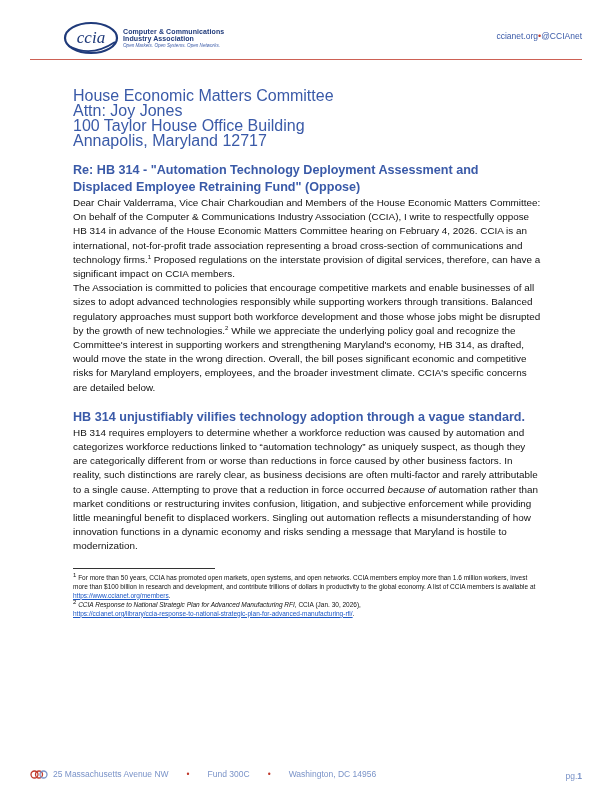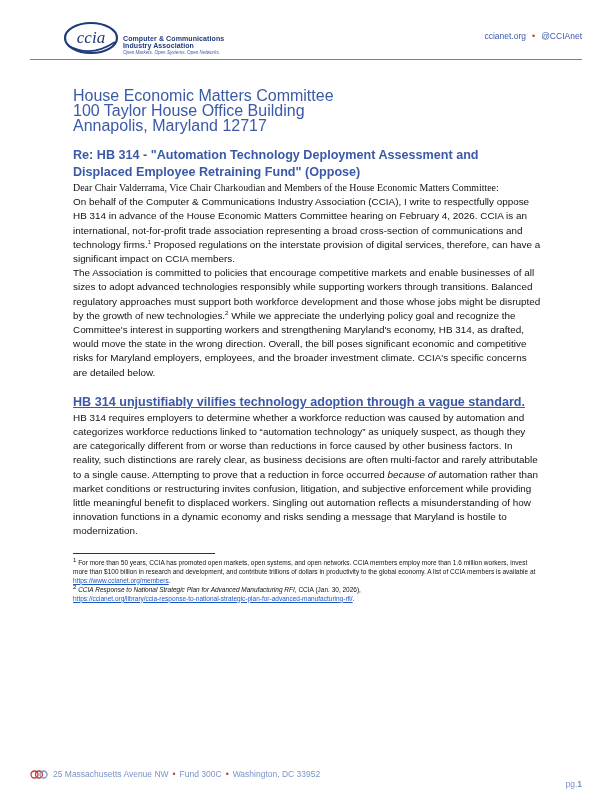--- a/index.html
+++ b/index.html
@@ -1,49 +1,49 @@
 <!DOCTYPE html>
 <html><head>
   <meta charset="utf-8">
   <style>
     html, body { margin: 0; padding: 0; background: #ffffff; }
     body {
       width: 612px; height: 792px; position: relative; overflow: hidden;
       font-family: "Liberation Sans", sans-serif; color: #111111;
     }
     .header { position: absolute; left: 0; top: 0; width: 612px; height: 62px; }
-    .logo { position: absolute; left: 63px; top: 20px; display: flex; align-items: flex-end; }
+    .logo { position: absolute; left: 63px; top: 20px; display: flex; align-items: center; }
     .logo-mark { width: 56px; height: 36px; position: relative; }
     .logo-mark svg { display: block; }
     .logo-text { margin-left: 4px; line-height: 1; }
     .logo-line1, .logo-line2 { font-size: 7px; font-weight: bold; color: #1f3a7a; letter-spacing: 0.1px; }
     .logo-tag { font-size: 4.6px; color: #3a5aa8; font-style: italic; margin-top: 2px; }
-    .header-right { position: absolute; right: 30px; top: 31px; font-size: 8.5px; color: #3a5aa8; display: flex; gap: 6px; align-items: flex-end; }
+    .header-right { position: absolute; right: 30px; top: 31px; font-size: 8.5px; color: #3a5aa8; display: flex; align-items: flex-end; }
     .dot { color: #c0392b; font-size: 9px; }
     .header-rule { position: absolute; left: 30px; right: 30px; top: 59px; height: 1px; background: #c0392b; opacity: 0.8; }
 
     .content { position: absolute; left: 73px; top: 74px; width: 468px; }
     .date { font-size: 10.5px; font-weight: bold; color: #3a5aa8; margin: 0; line-height: 13px; }
     .address { margin-top: 14px; font-size: 16px; color: #3a5aa8; line-height: 15px; }
     .re { margin-top: 14px; font-size: 12.6px; font-weight: bold; color: #3a5aa8; line-height: 17px; }
     p.body { font-size: 9.9px; line-height: 14.2px; margin: 0; color: #111; }
-    .salutation { margin-top: 14px; font-family: Liberation Serif, serif; }
+    .salutation { margin-top: 14px; }
     .para1 { margin-top: 14px; }
     .para2 { margin-top: 14px; }
-    .h2 { margin-top: 14px; font-size: 12.6px; font-weight: bold; color: #3a5aa8; line-height: 17px; text-decoration: underline; }
+    .h2 { margin-top: 14px; font-size: 12.6px; font-weight: bold; color: #3a5aa8; line-height: 17px; }
     .para3 { margin-top: 14px; }
     sup { font-size: 6px; line-height: 0; }
     .fn-rule { margin-top: 14px; width: 142px; height: 1px; background: #333; }
     .footnotes { margin-top: 4px; font-size: 6.5px; line-height: 9px; color: #111; }
     .footnotes a { color: #1a56c4; text-decoration: underline; }
     .footer { position: absolute; left: 30px; right: 30px; top: 767px; height: 14px; font-size: 8.5px; color: #7a93c8; display: flex; align-items: center; }
     .footer-icon { display: flex; align-items: center; margin-right: 5px; }
-    .footer-addr { display: flex; gap: 4px; align-items: flex-end; }
+    .footer-addr { display: flex; gap: 18px; align-items: flex-end; }
     .footer .sep { color: #c0392b; }
-    .page-num { position: absolute; right: 0; top: 12px; font-size: 8.5px; color: #7a93c8; }
+    .page-num { position: absolute; right: 0; top: 4px; font-size: 8.5px; color: #7a93c8; }
     .page-num b { color: #7a93c8; font-weight: bold; }
   </style>
 </head>
 <body>
 
 <div class="header">
   <div class="logo">
     <div class="logo-mark">
       <svg width="56" height="36" viewBox="0 0 56 36">
         <ellipse cx="28" cy="18" rx="26" ry="15" fill="none" stroke="#1f3a7a" stroke-width="2.2"></ellipse>
@@ -61,20 +61,21 @@
     <span>ccianet.org</span>
     <span class="dot">•</span>
     <span>@CCIAnet</span>
   </div>
   <div class="header-rule"></div>
 </div>
 
 <div class="content">
   <div class="address">
     <div>House Economic Matters Committee</div>
+    <div>Attn: Joy Jones</div>
     <div>100 Taylor House Office Building</div>
     <div>Annapolis, Maryland 12717</div>
   </div>
   <div class="re">
     <div>Re: HB 314 - "Automation Technology Deployment Assessment and</div>
     <div>Displaced Employee Retraining Fund" (Oppose)</div>
   </div>
   <p class="body salutation">Dear Chair Valderrama, Vice Chair Charkoudian and Members of the House Economic Matters Committee:</p>
   <p class="body para1"><span>On behalf of the Computer &amp; Communications Industry Association (CCIA), I write to respectfully oppose HB 314 in advance of the House Economic Matters Committee hearing on February 4, 2026. CCIA is an international, not-for-profit trade association representing a broad cross-section of communications and technology firms.</span><sup>1</sup><span> Proposed regulations on the interstate provision of digital services, therefore, can have a significant impact on CCIA members.</span></p>
   <p class="body para2"><span>The Association is committed to policies that encourage competitive markets and enable businesses of all sizes to adopt advanced technologies responsibly while supporting workers through transitions. Balanced regulatory approaches must support both workforce development and those whose jobs might be disrupted by the growth of new technologies.</span><sup>2</sup><span> While we appreciate the underlying policy goal and recognize the Committee's interest in supporting workers and strengthening Maryland's economy, HB 314, as drafted, would move the state in the wrong direction. Overall, the bill poses significant economic and competitive risks for Maryland employers, employees, and the broader investment climate. CCIA's specific concerns are detailed below.</span></p>
@@ -94,16 +95,16 @@
       <circle cx="4.5" cy="4.5" r="3.5" fill="none" stroke="#c0392b" stroke-width="1.3"></circle>
       <circle cx="9" cy="4.5" r="3.5" fill="none" stroke="#c0392b" stroke-width="1.3"></circle>
       <circle cx="13.5" cy="4.5" r="3.5" fill="none" stroke="#7a93c8" stroke-width="1.3"></circle>
     </svg>
   </span>
   <span class="footer-addr">
     <span>25 Massachusetts Avenue NW</span>
     <span class="sep">•</span>
     <span>Fund 300C</span>
     <span class="sep">•</span>
-    <span>Washington, DC 33952</span>
+    <span>Washington, DC 14956</span>
   </span>
   <span class="page-num"><span>pg.</span><b>1</b></span>
 </div>
 
 </body></html>

